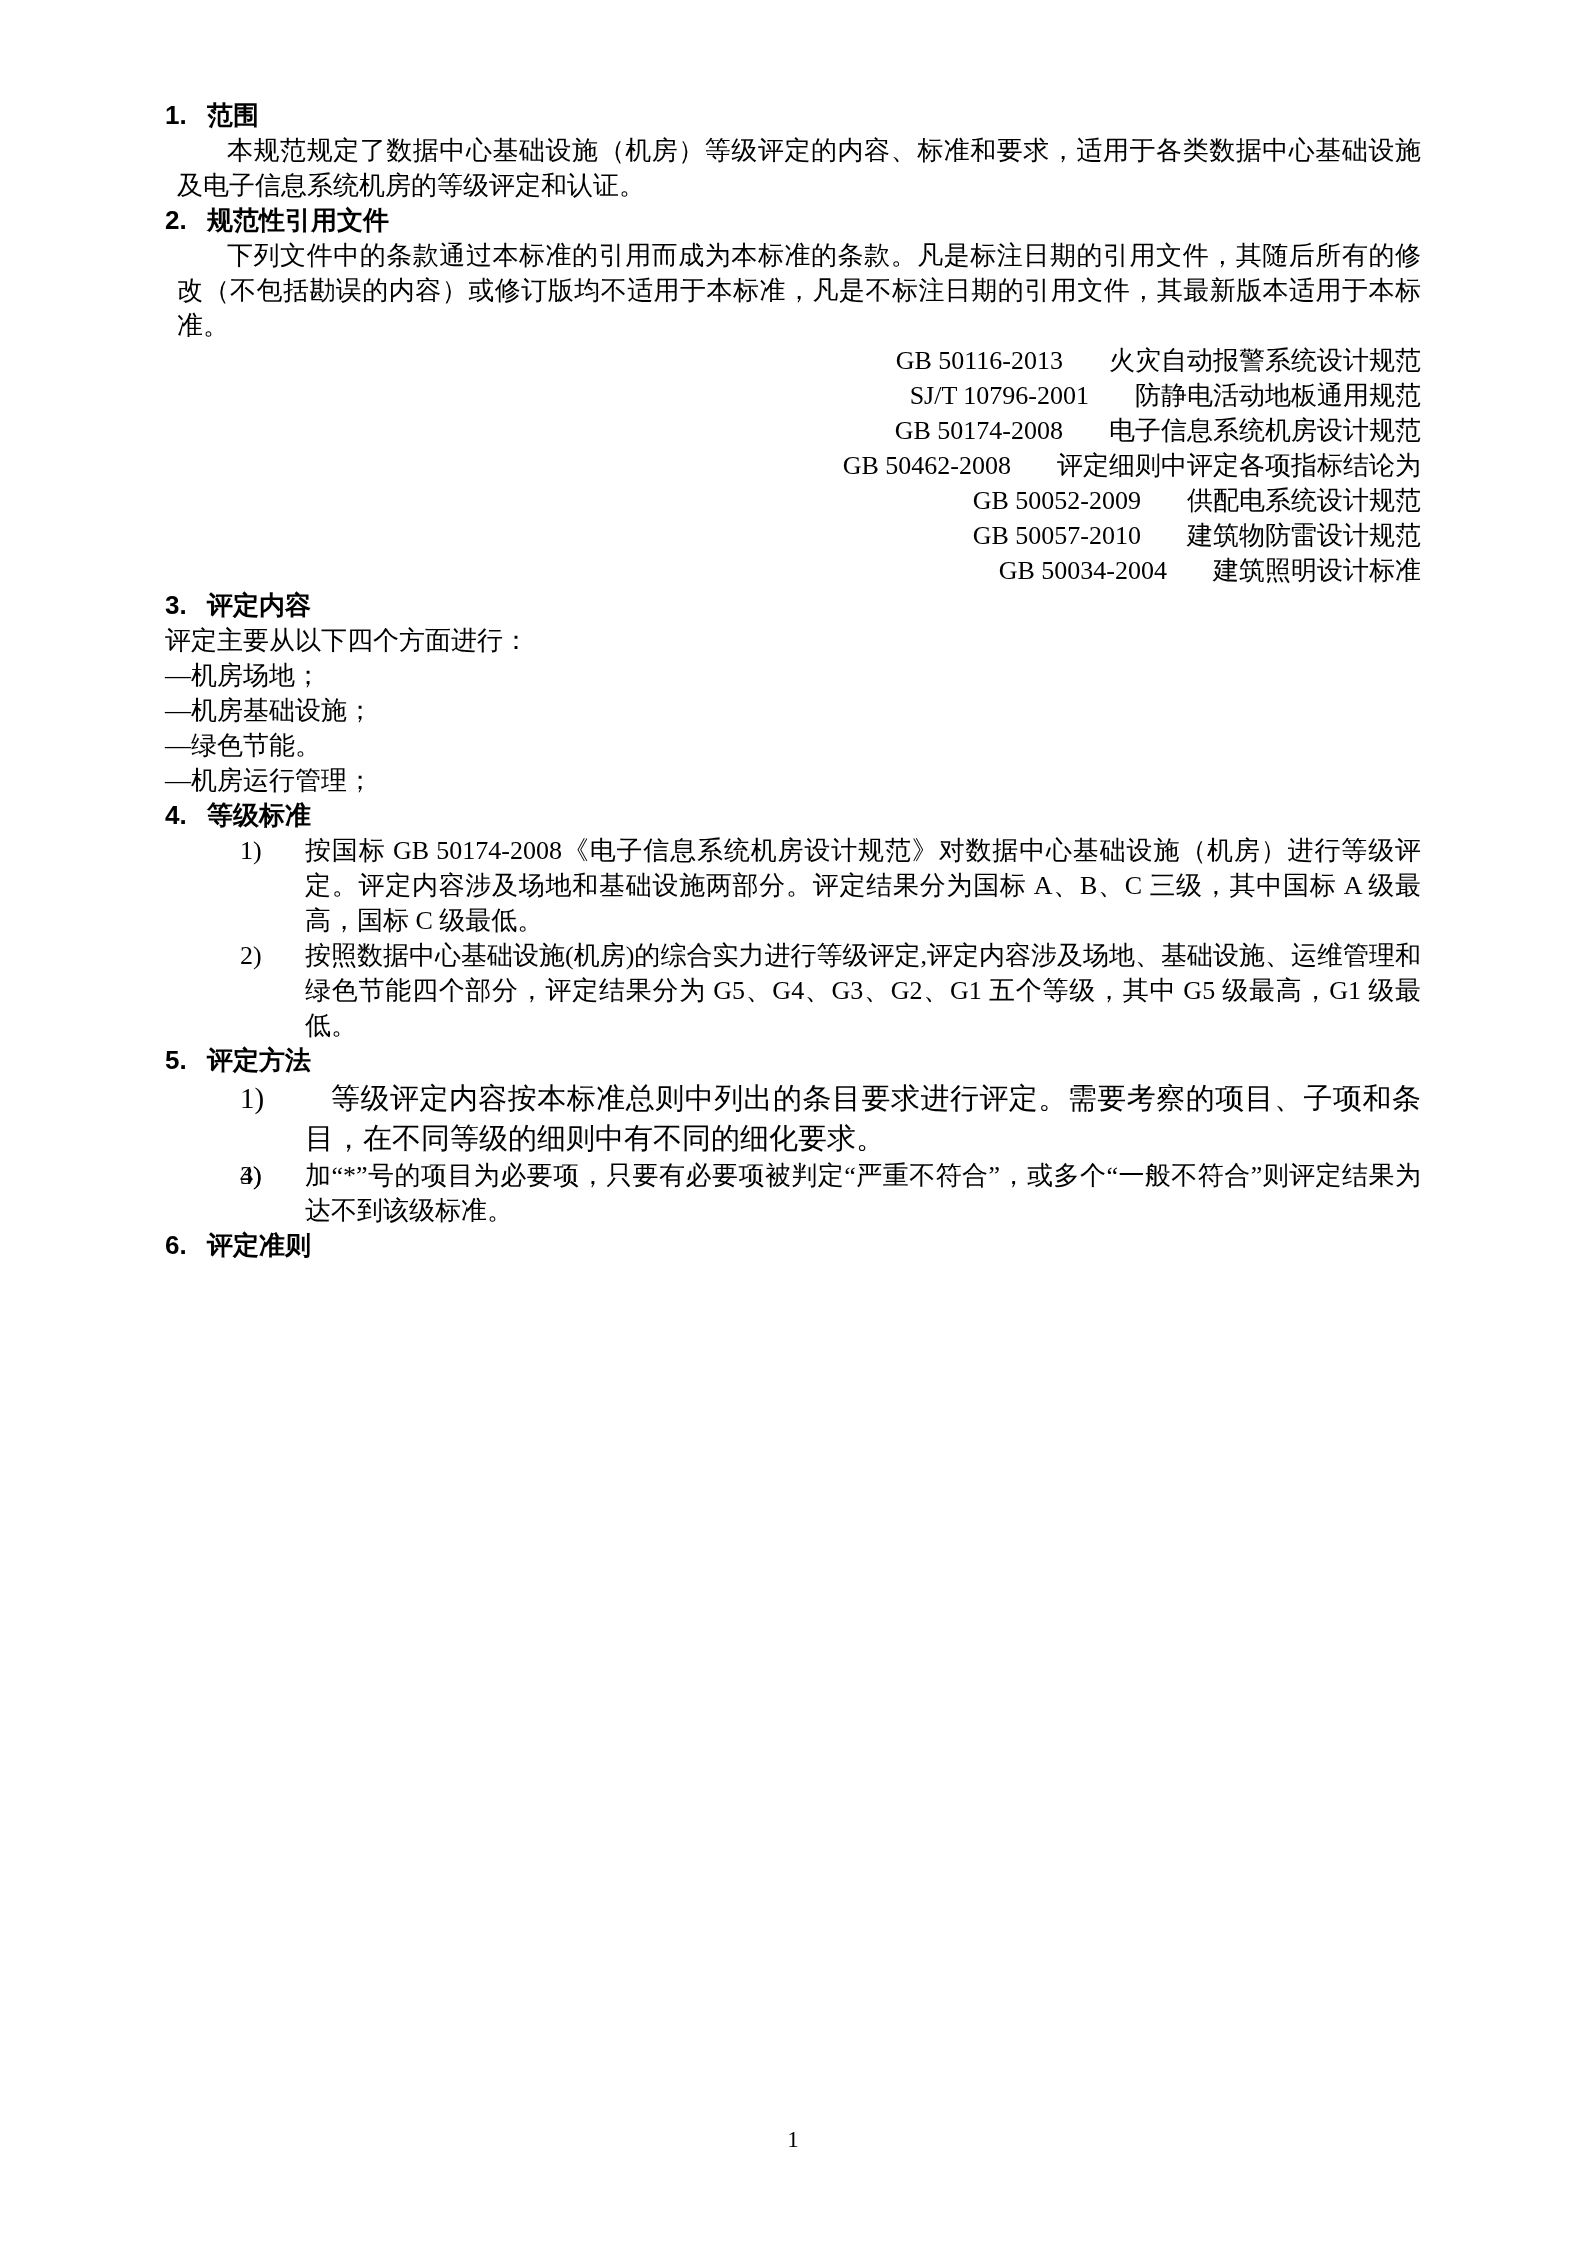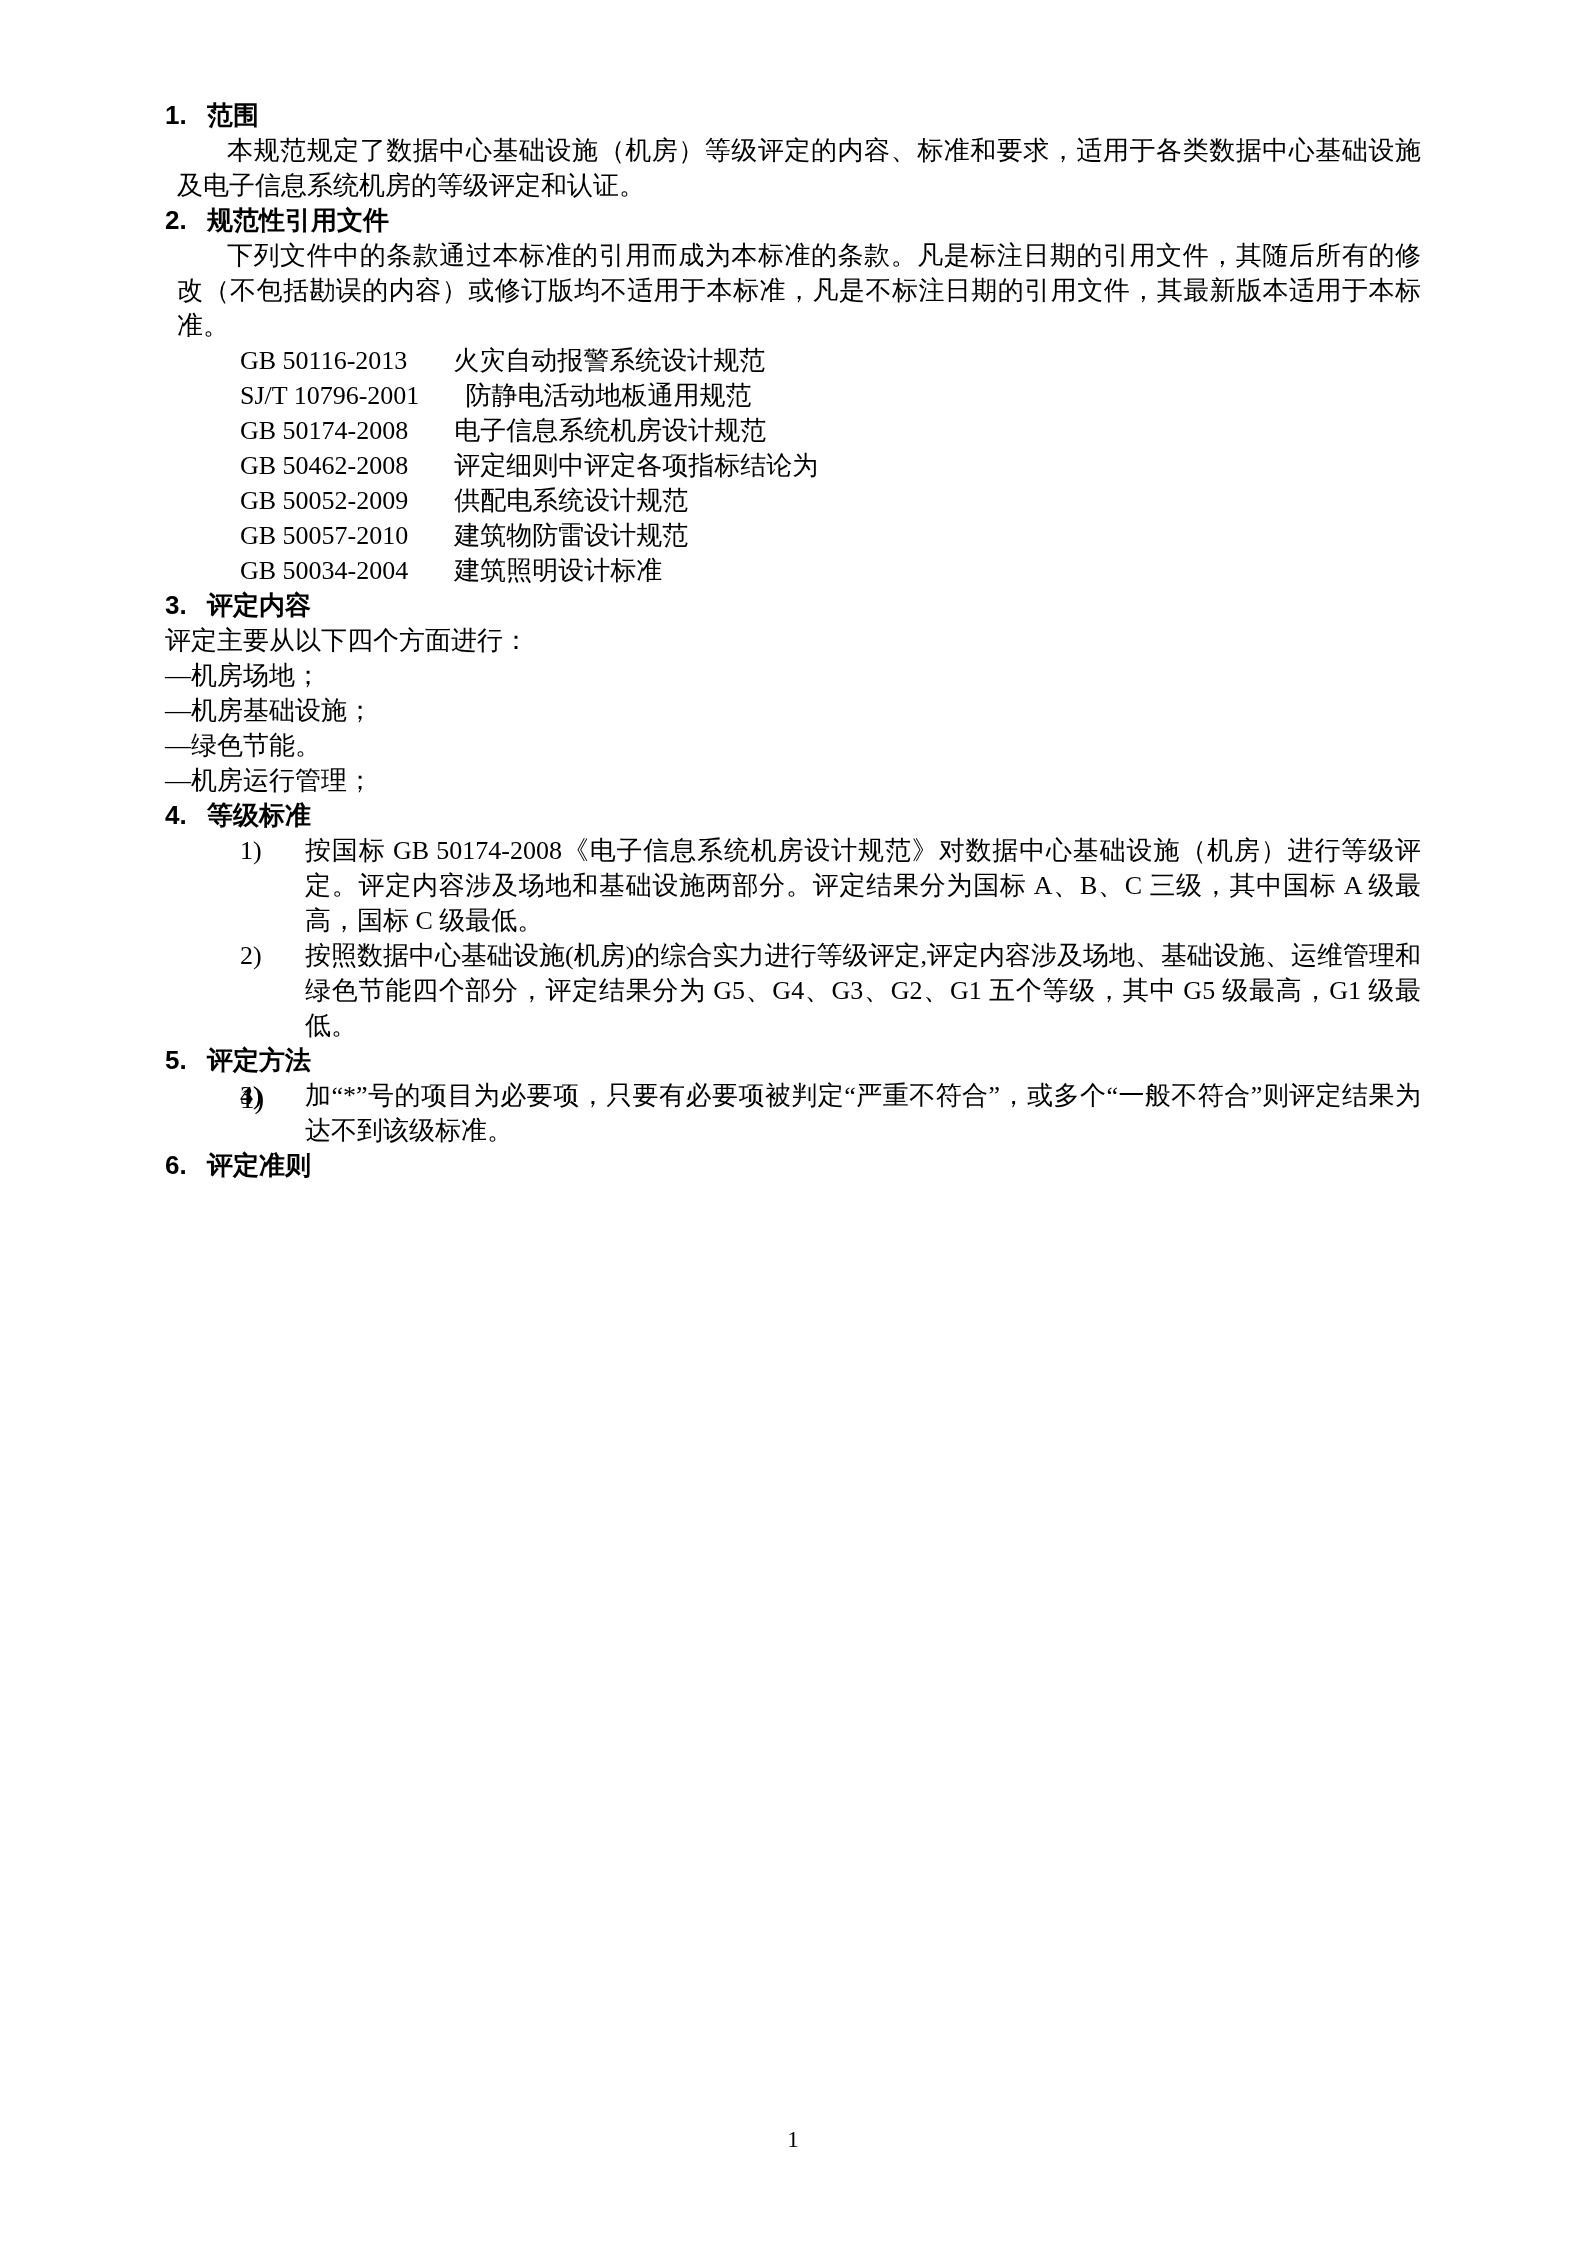--- a/index.html
+++ b/index.html
@@ -13,21 +13,21 @@
     position:absolute; left:165px; top:98px; width:1256px;
     font-size:26px; line-height:35px;
   }
   .sec-heading {
     font-weight:bold;
     font-family:"Liberation Sans","DejaVu Sans",sans-serif;
     display:flex;
   }
   .sec-heading .sec-num { width:42px; flex:none; }
   .para { text-align:justify; text-indent:50px;margin-left:12px; }
-  .refs { margin-left:75px; }
+  .refs { margin-left:75px;text-align:right; }
   .ref-row { }
   .ref-name { margin-left:46px; }
   .plain-line { }
   .olist-item { position:relative; padding-left:140px; text-align:justify; }
   .olist-item .item-num { position:absolute; left:75px; top:0; }
   .olist-item.big { font-size:29px; line-height:40px; }
   .olist-item.big .item-text { display:block; text-indent:26px; }
   .footer {
     position:absolute; top:2125px; left:0; width:100%;
     text-align:center; font-size:23px; line-height:30px;
@@ -104,20 +104,21 @@
     </div>
   </div>
 
   <div>
     <div class="sec-heading">
       <span class="sec-num">5.</span>
       <span>评定方法</span>
     </div>
     <div class="olist-item big">
       <span class="item-num">1)</span>
+      <span class="item-text">等级评定内容按本标准总则中列出的条目要求进行评定。需要考察的项目、子项和条目，在不同等级的细则中有不同的细化要求。</span>
     </div>
     <div class="olist-item">
       <span class="item-num">3)</span>
     </div>
     <div class="olist-item">
       <span class="item-num">4)</span>
       <span class="item-text">加“*”号的项目为必要项，只要有必要项被判定“严重不符合”，或多个“一般不符合”则评定结果为达不到该级标准。</span>
     </div>
   </div>
 

